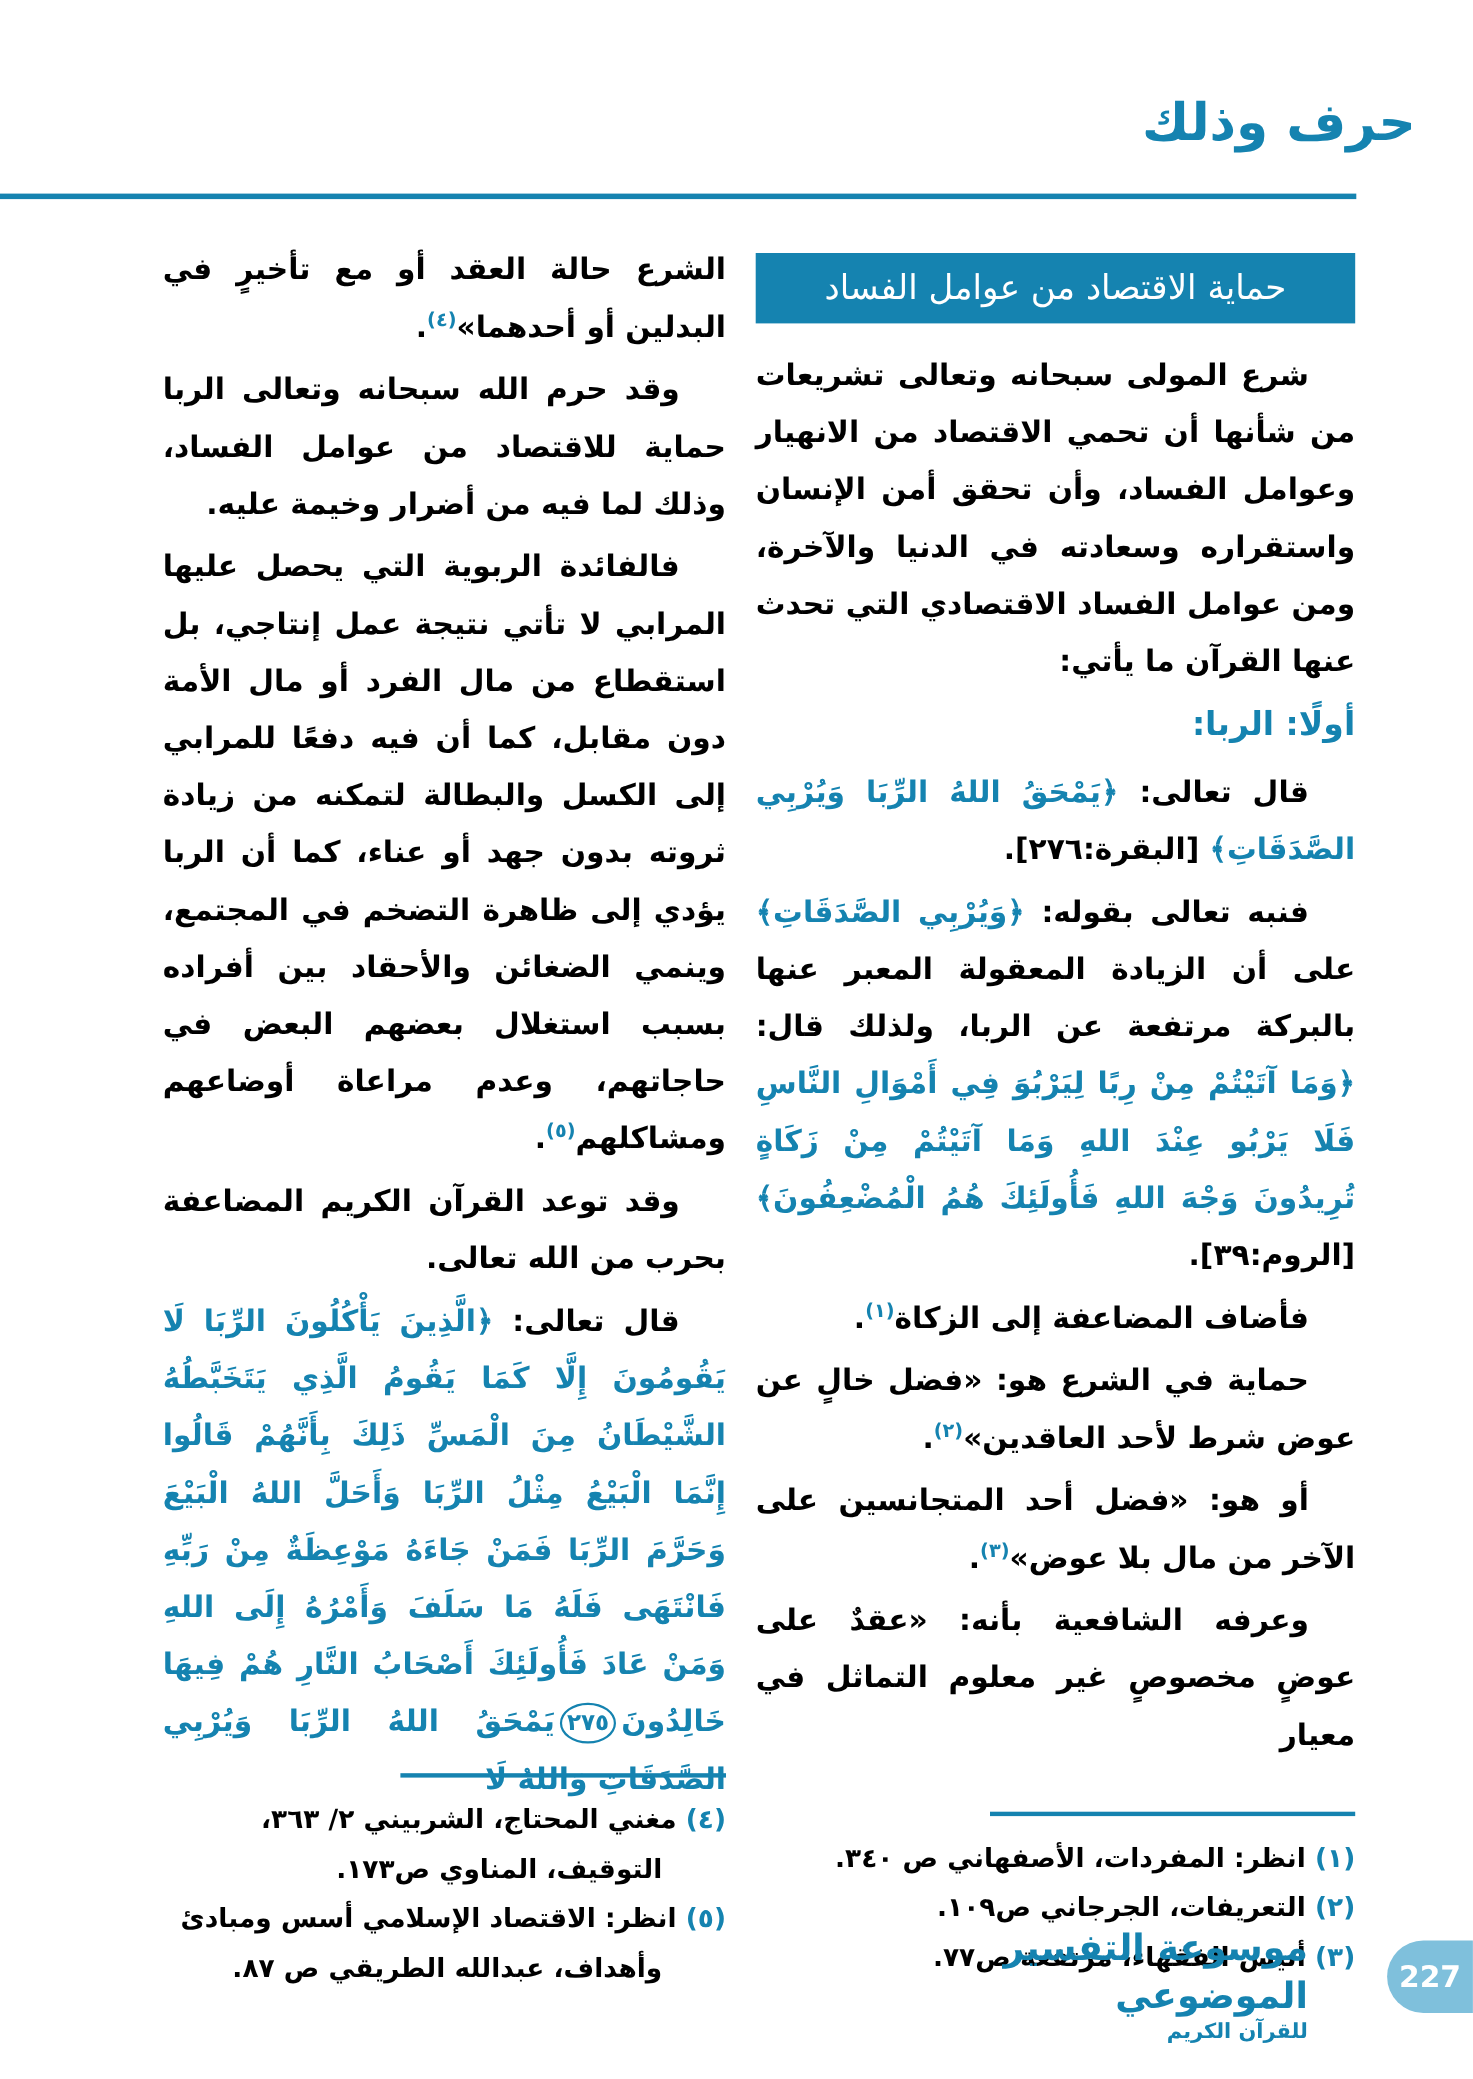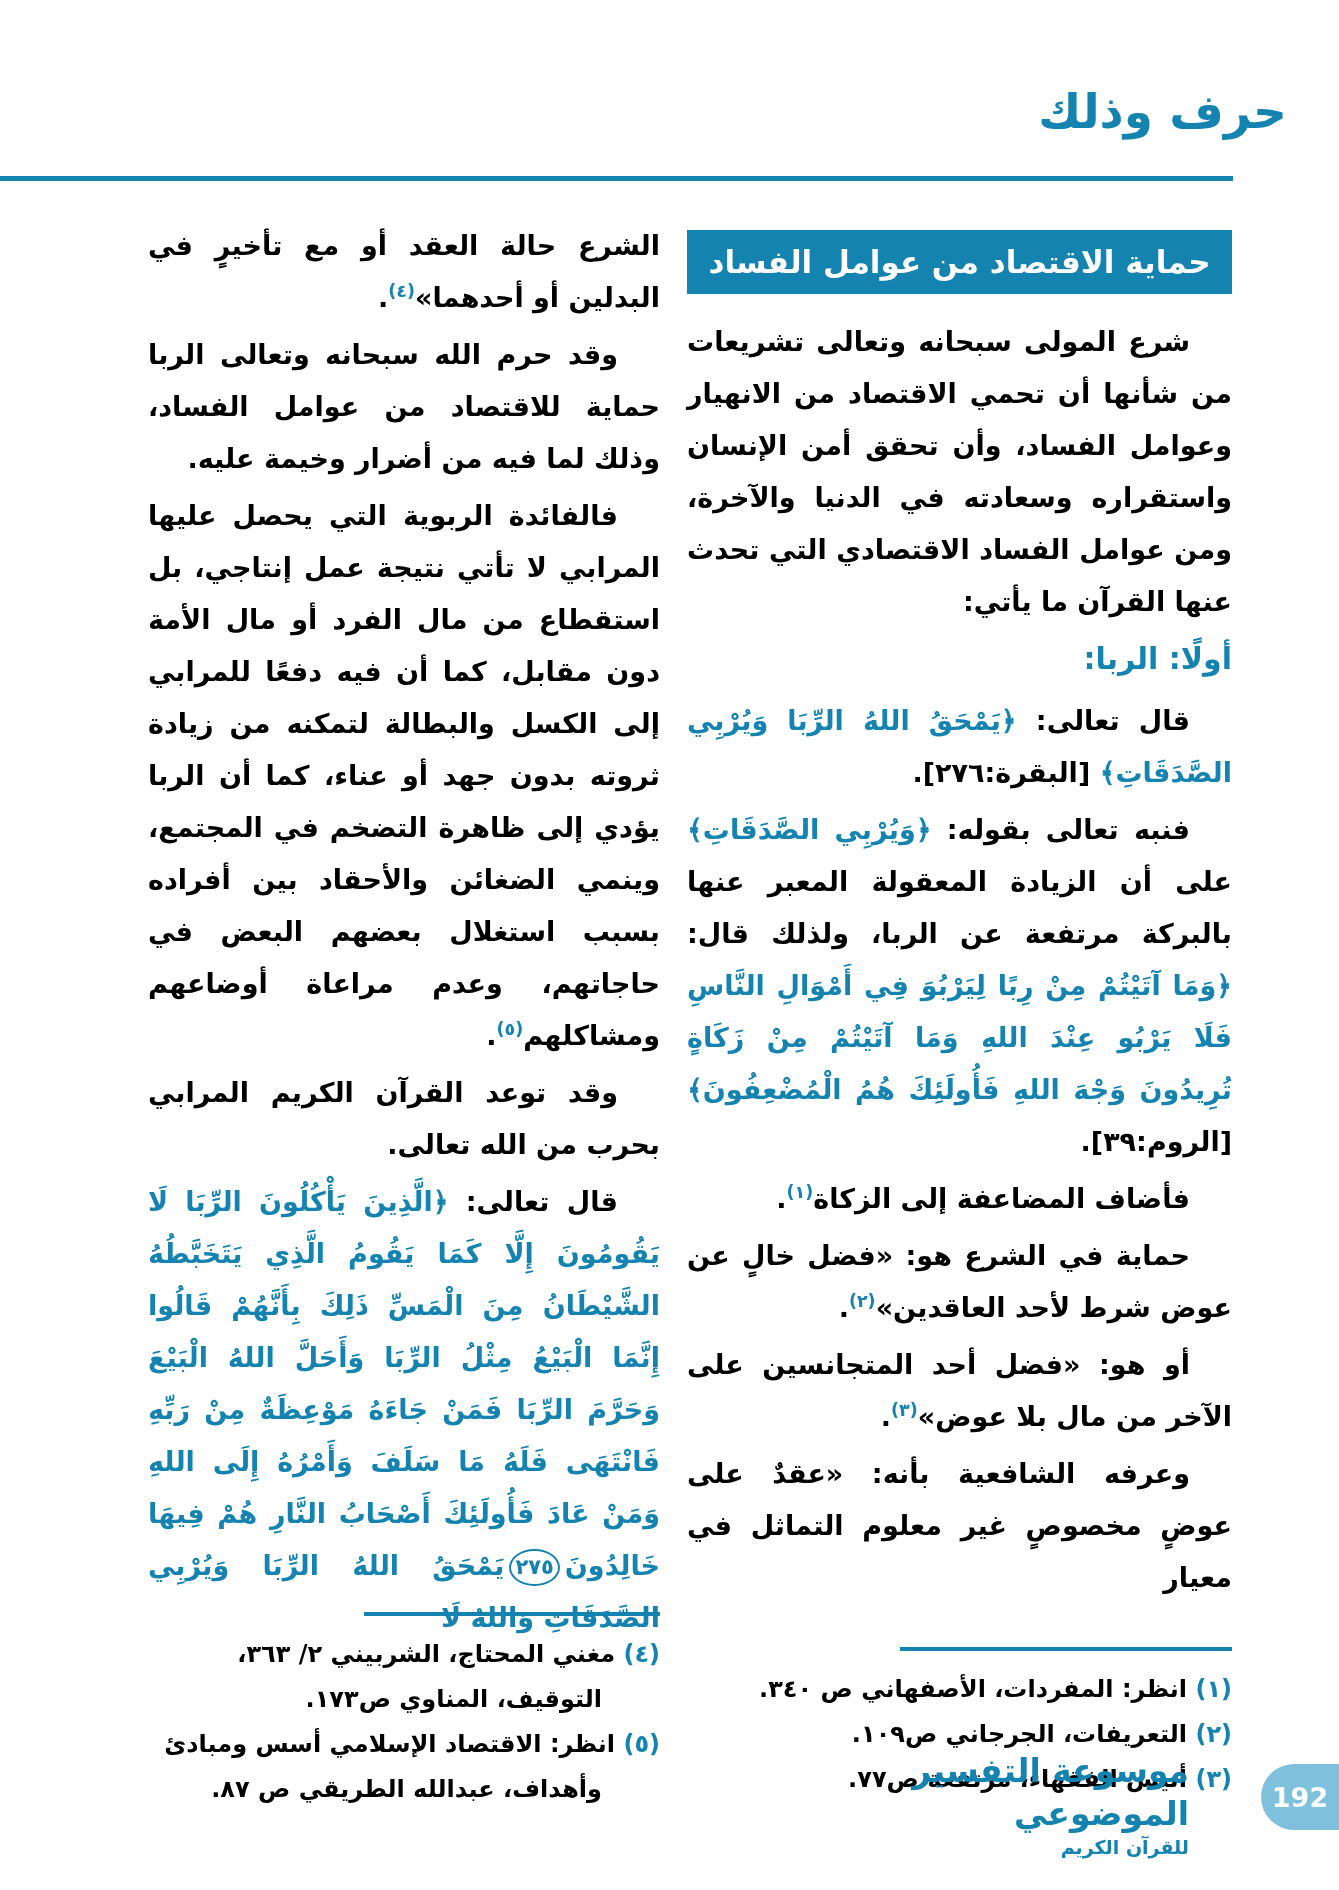--- a/index.html
+++ b/index.html
@@ -25,21 +25,21 @@
   
   .col{
     position:absolute;color:#000;font-weight:bold;
     text-align:justify;
   }
   .col-right{top:226px;right:107px;width:545px;height:1576px;}
   .col-left{top:220px;right:679px;width:512px;height:1592px;}
 
   .title-box{
     background:var(--teal);color:#fff;text-align:center;
-    font-size:31px;font-weight:bold;
+    font-size:31px;font-weight:normal;
     padding:14px 0;margin:4px 0 22px 0;
   }
 
   .para{
     margin:0 0 5px 0;font-size:27px;line-height:52px;
     text-indent:42px;
   }
   .para.no-indent{text-indent:0;}
   .heading{
     color:var(--teal);font-size:30px;font-weight:bold;
@@ -121,33 +121,33 @@
           <div class="footnote"><span class="fn-num">(٣)&nbsp;</span><span>أنيس الفقهاء، مرتفعة ص٧٧.</span></div>
         </div>
     </div>
   </div>
 
   <div class="col col-left">
     <div>
         <p class="para no-indent"><span class="seg-text">الشرع حالة العقد أو مع تأخيرٍ في البدلين أو أحدهما»</span><span class="seg-ref">(٤)</span><span class="seg-text">.</span></p>
         <p class="para"><span class="seg-text">وقد حرم الله سبحانه وتعالى الربا حماية للاقتصاد من عوامل الفساد، وذلك لما فيه من أضرار وخيمة عليه.</span></p>
         <p class="para"><span class="seg-text">فالفائدة الربوية التي يحصل عليها المرابي لا تأتي نتيجة عمل إنتاجي، بل استقطاع من مال الفرد أو مال الأمة دون مقابل، كما أن فيه دفعًا للمرابي إلى الكسل والبطالة لتمكنه من زيادة ثروته بدون جهد أو عناء، كما أن الربا يؤدي إلى ظاهرة التضخم في المجتمع، وينمي الضغائن والأحقاد بين أفراده بسبب استغلال بعضهم البعض في حاجاتهم، وعدم مراعاة أوضاعهم ومشاكلهم</span><span class="seg-ref">(٥)</span><span class="seg-text">.</span></p>
-        <p class="para"><span class="seg-text">وقد توعد القرآن الكريم المرابي بحرب من الله تعالى.</span></p>
+        <p class="para"><span class="seg-text">وقد توعد القرآن الكريم المضاعفة بحرب من الله تعالى.</span></p>
         <p class="para"><span class="seg-text">قال تعالى: </span><span class="seg-quran">﴿الَّذِينَ يَأْكُلُونَ الرِّبَا لَا يَقُومُونَ إِلَّا كَمَا يَقُومُ الَّذِي يَتَخَبَّطُهُ الشَّيْطَانُ مِنَ الْمَسِّ ذَلِكَ بِأَنَّهُمْ قَالُوا إِنَّمَا الْبَيْعُ مِثْلُ الرِّبَا وَأَحَلَّ اللهُ الْبَيْعَ وَحَرَّمَ الرِّبَا فَمَنْ جَاءَهُ مَوْعِظَةٌ مِنْ رَبِّهِ فَانْتَهَى فَلَهُ مَا سَلَفَ وَأَمْرُهُ إِلَى اللهِ وَمَنْ عَادَ فَأُولَئِكَ أَصْحَابُ النَّارِ هُمْ فِيهَا خَالِدُونَ</span><span class="seg-ayah">٢٧٥</span><span class="seg-quran">يَمْحَقُ اللهُ الرِّبَا وَيُرْبِي الصَّدَقَاتِ وَاللهُ لَا</span></p>
       </div>
     <div class="fn-section">
       <div class="fn-rule fn-rule-left"></div>
       <div>
           <div class="footnote"><span class="fn-num">(٤)&nbsp;</span><span>مغني المحتاج، الشربيني ٢/ ٣٦٣، التوقيف، المناوي ص١٧٣.</span></div>
           <div class="footnote"><span class="fn-num">(٥)&nbsp;</span><span>انظر: الاقتصاد الإسلامي أسس ومبادئ وأهداف، عبدالله الطريقي ص ٨٧.</span></div>
         </div>
     </div>
   </div>
 
   <div class="publisher-logo">
     <div class="logo-line1">موسوعة التفسير الموضوعي</div>
     <div class="logo-line2">للقرآن الكريم</div>
   </div>
   <div class="page-number-tab">
-    <span>192</span>
+    <span>227</span>
   </div>
 
 </div>
 
 </body></html>

